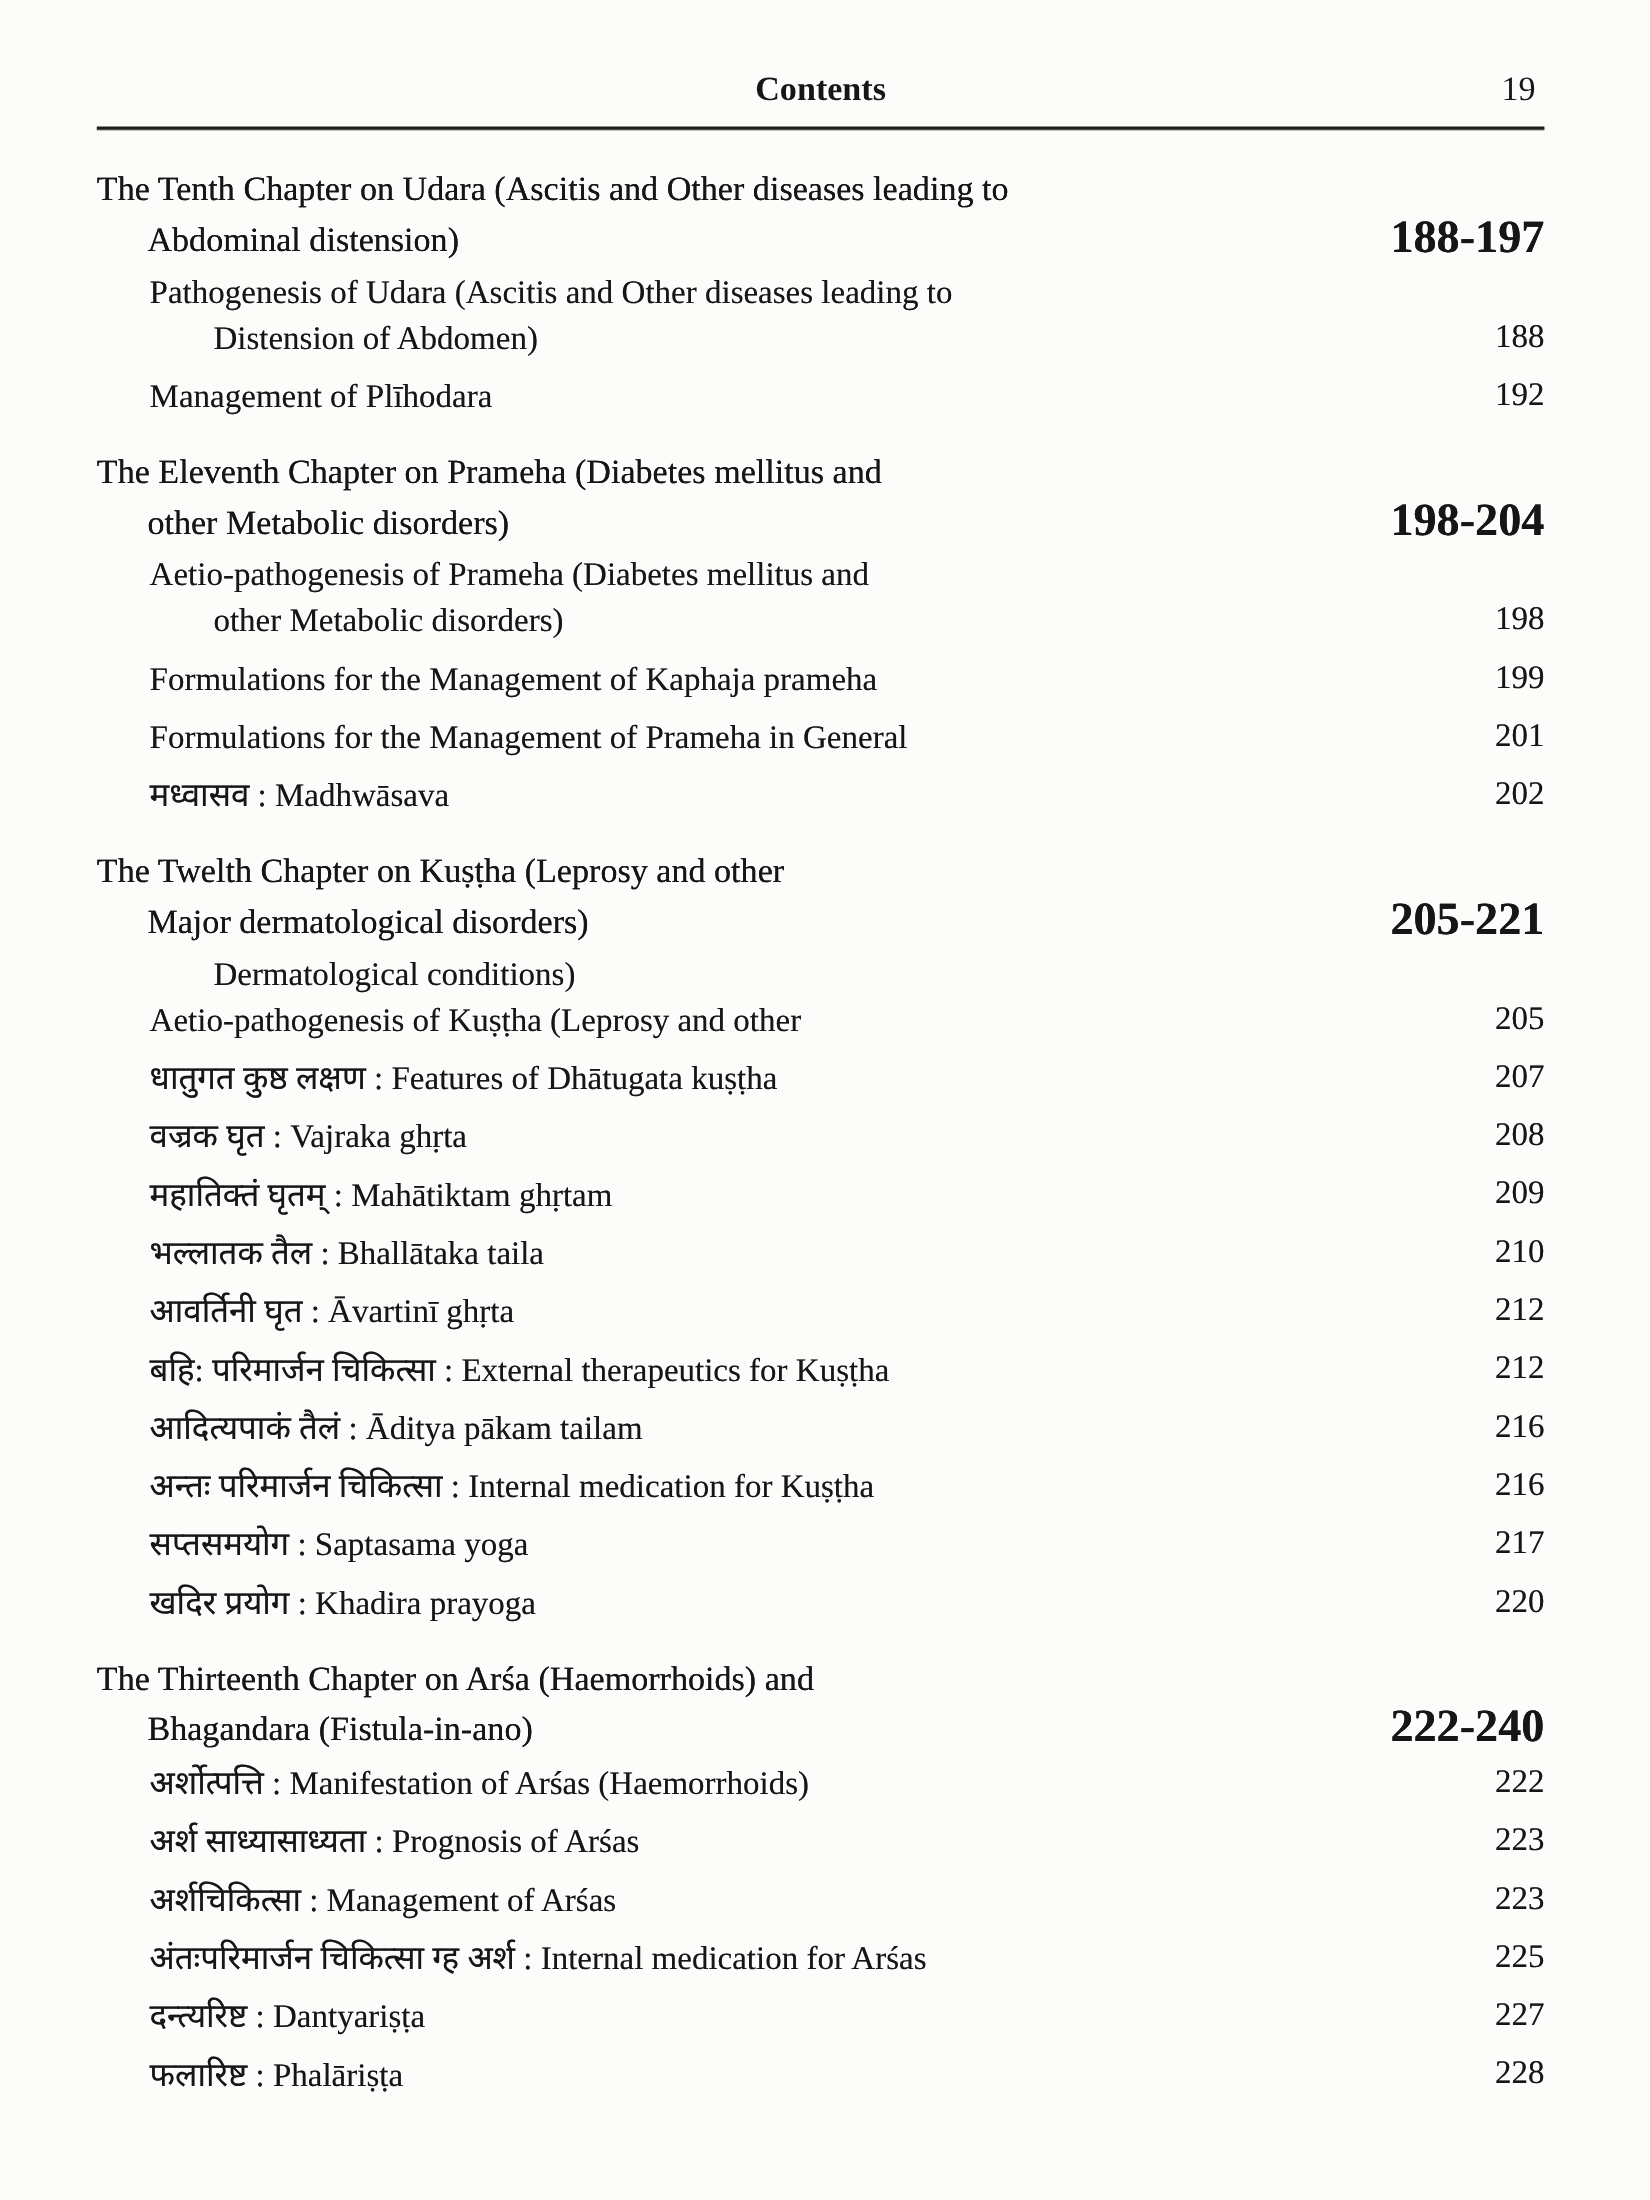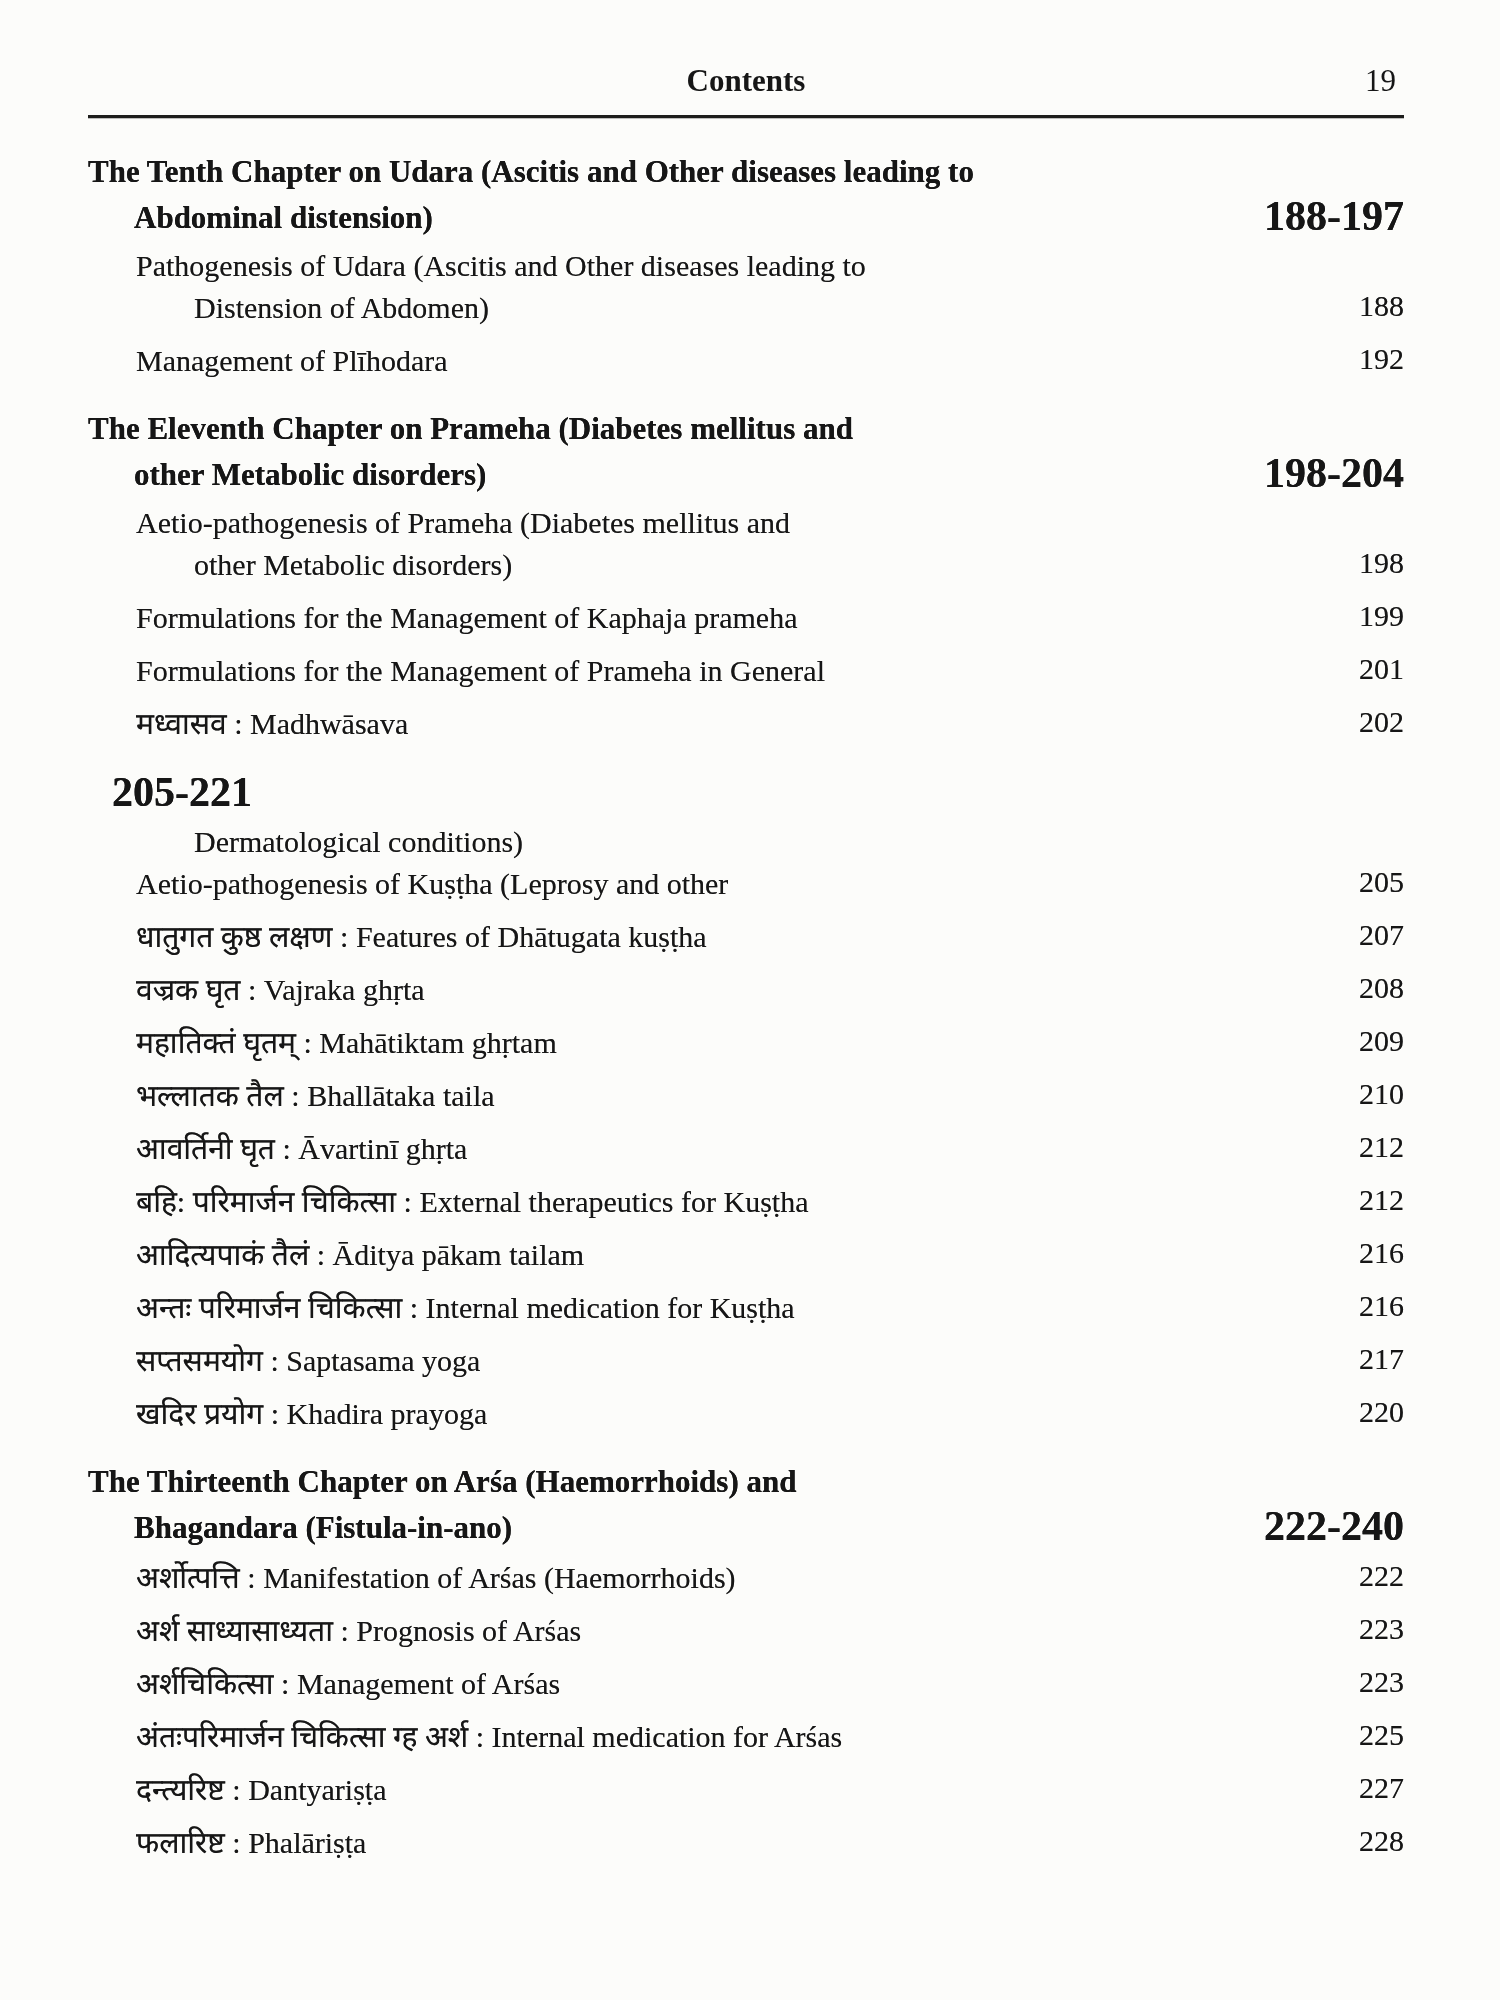--- a/index.html
+++ b/index.html
@@ -27,21 +27,21 @@
     border:0;border-top:3px solid #1d1d1b;
     box-shadow:0 1px 0 rgba(0,0,0,.25);
   }
   
   .toc-section{margin-top:24px;}
   .toc-section:first-of-type{margin-top:31px;}
   .row{display:flex;justify-content:space-between;align-items:flex-end;}
   .txt{min-width:0;}
   .line{white-space:nowrap;}
   
-  .chapter .line{font-weight:700;font-size:31px;line-height:46px;text-shadow:0 0 .5px currentColor;}
+  .chapter .line{font-weight:400;font-size:31px;line-height:46px;text-shadow:0 0 .5px currentColor;}
   .chapter{margin-bottom:4px;}
   .chapter .pg{font-weight:700;font-size:42px;line-height:46px;text-shadow:0 0 .5px currentColor;}
   .ind1{padding-left:46px;}
   
   .entry{margin-bottom:9px;padding-left:48px;}
   .entry .line{font-size:30px;line-height:42px;text-shadow:0 0 .4px rgba(0,0,0,.55);}
   .entry .ind2{padding-left:58px;}
   .pg{
     font-size:30px;line-height:42px;white-space:nowrap;
     margin-left:24px;margin-bottom:2px;
@@ -112,20 +112,24 @@
     <div class="row entry">
       <div class="txt">
         <div class="line">मध्वासव : Madhwāsava</div>
       </div>
       <div class="pg">202</div>
     </div>
   </section>
 
   <section class="toc-section">
     <div class="row chapter">
+      <div class="txt">
+        <div class="line">The Twelth Chapter on Kuṣṭha (Leprosy and other</div>
+        <div class="line ind1">Major dermatological disorders)</div>
+      </div>
       <div class="pg">205-221</div>
     </div>
     <div class="row entry">
       <div class="txt">
         <div class="line ind2">Dermatological conditions)</div>
         <div class="line">Aetio-pathogenesis of Kuṣṭha (Leprosy and other</div>
       </div>
       <div class="pg">205</div>
     </div>
     <div class="row entry">

